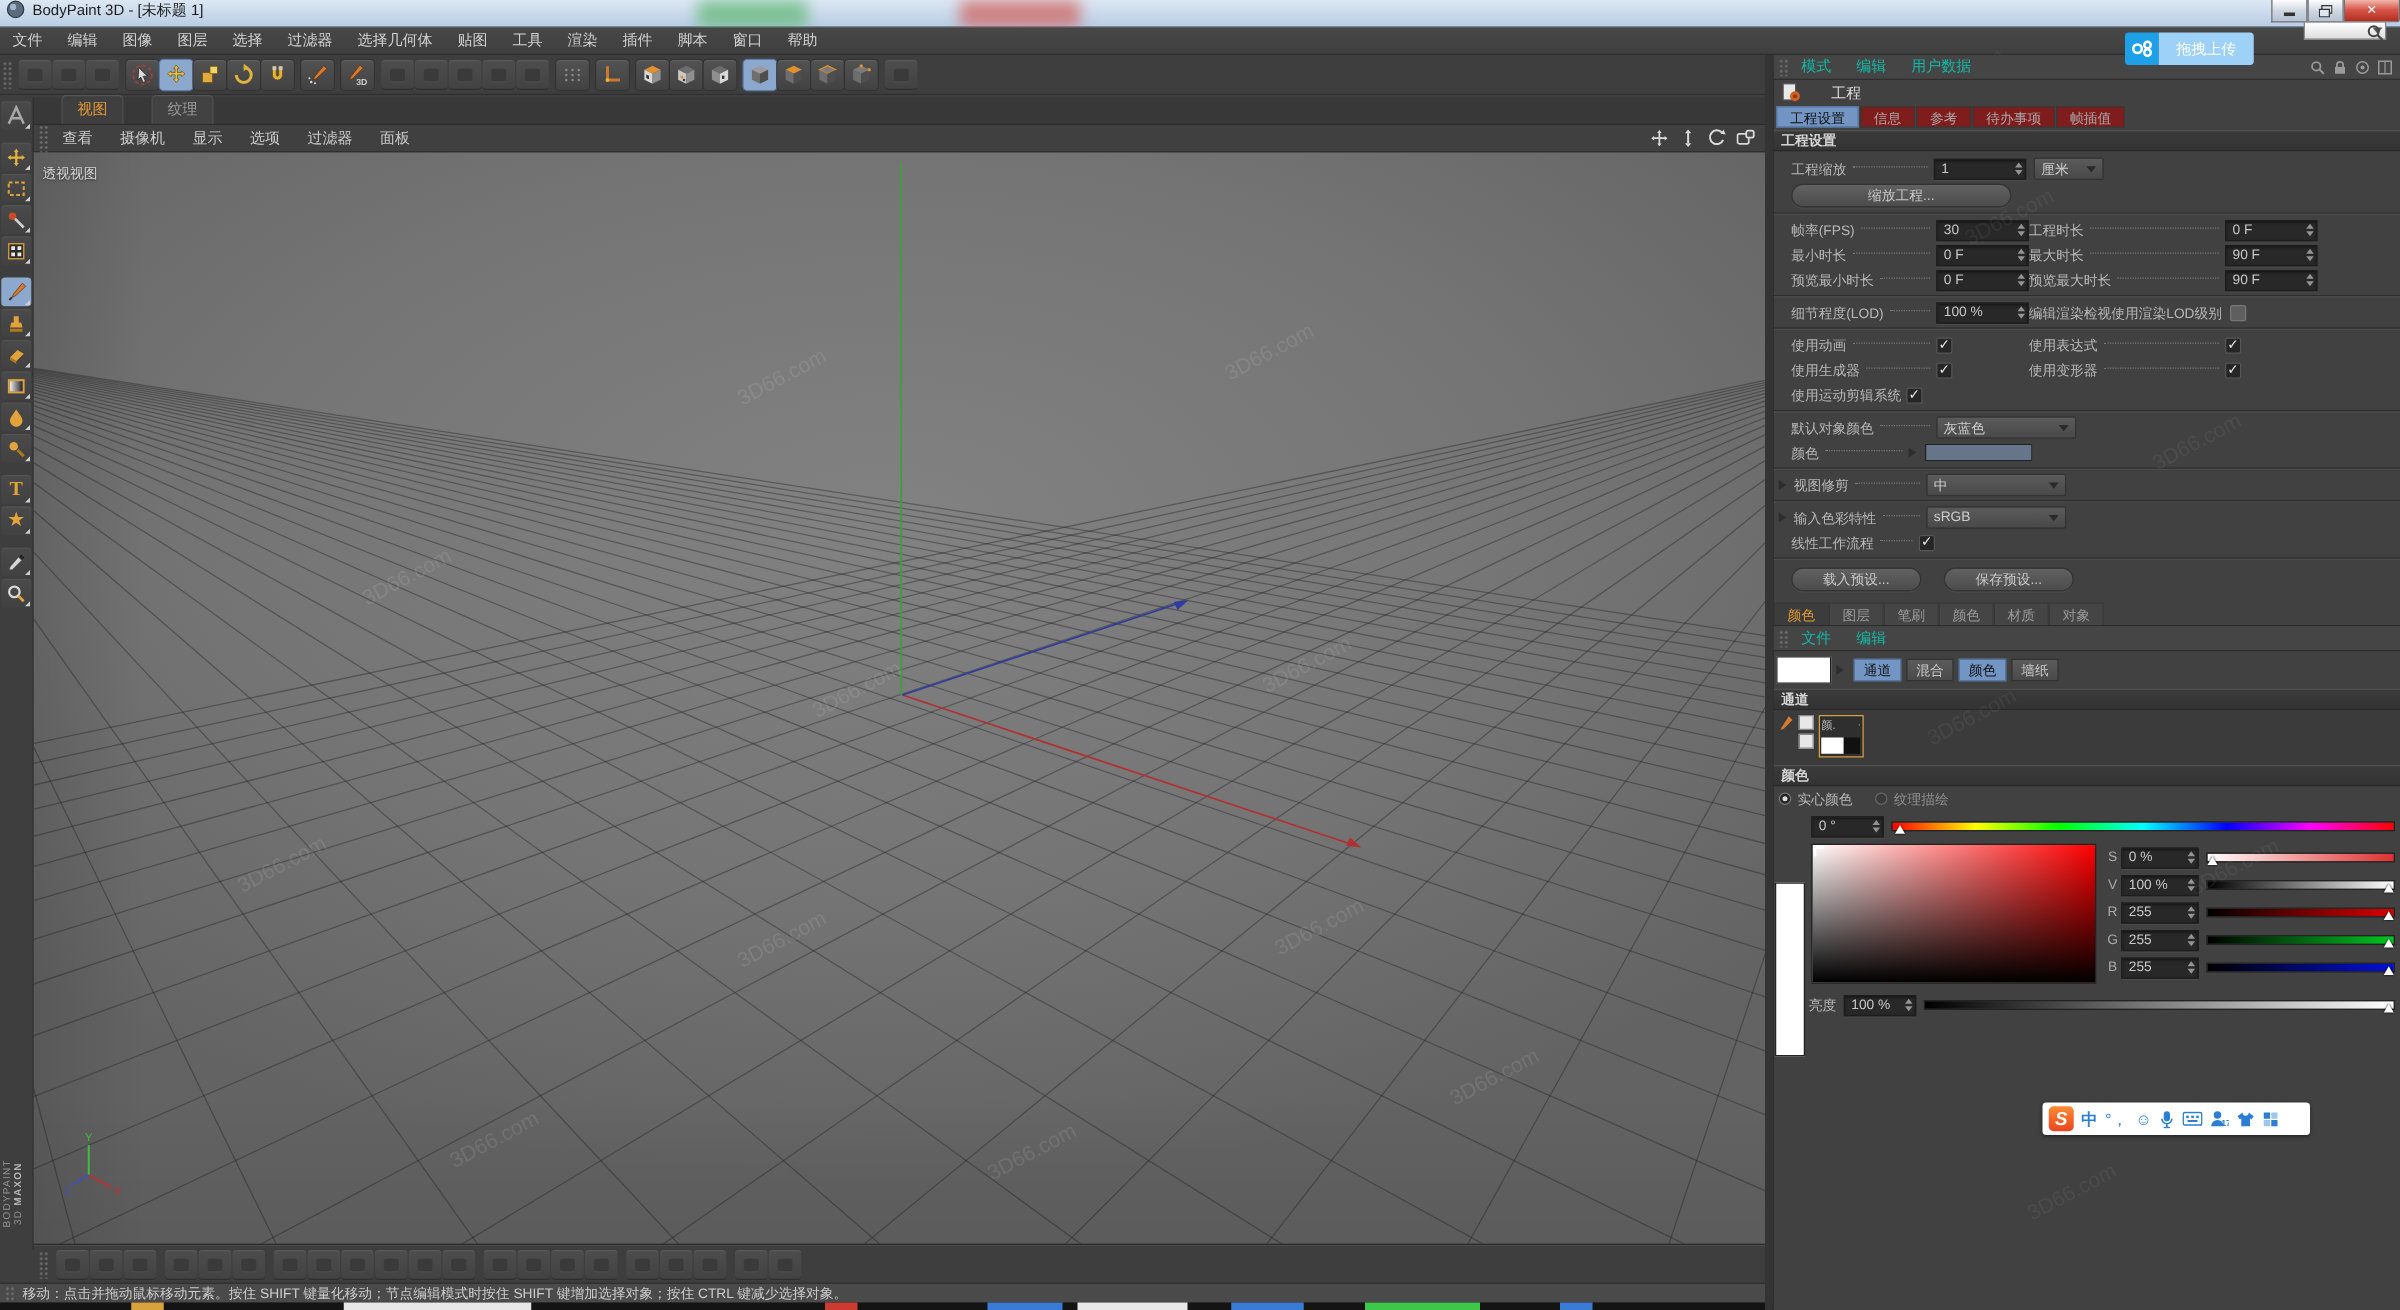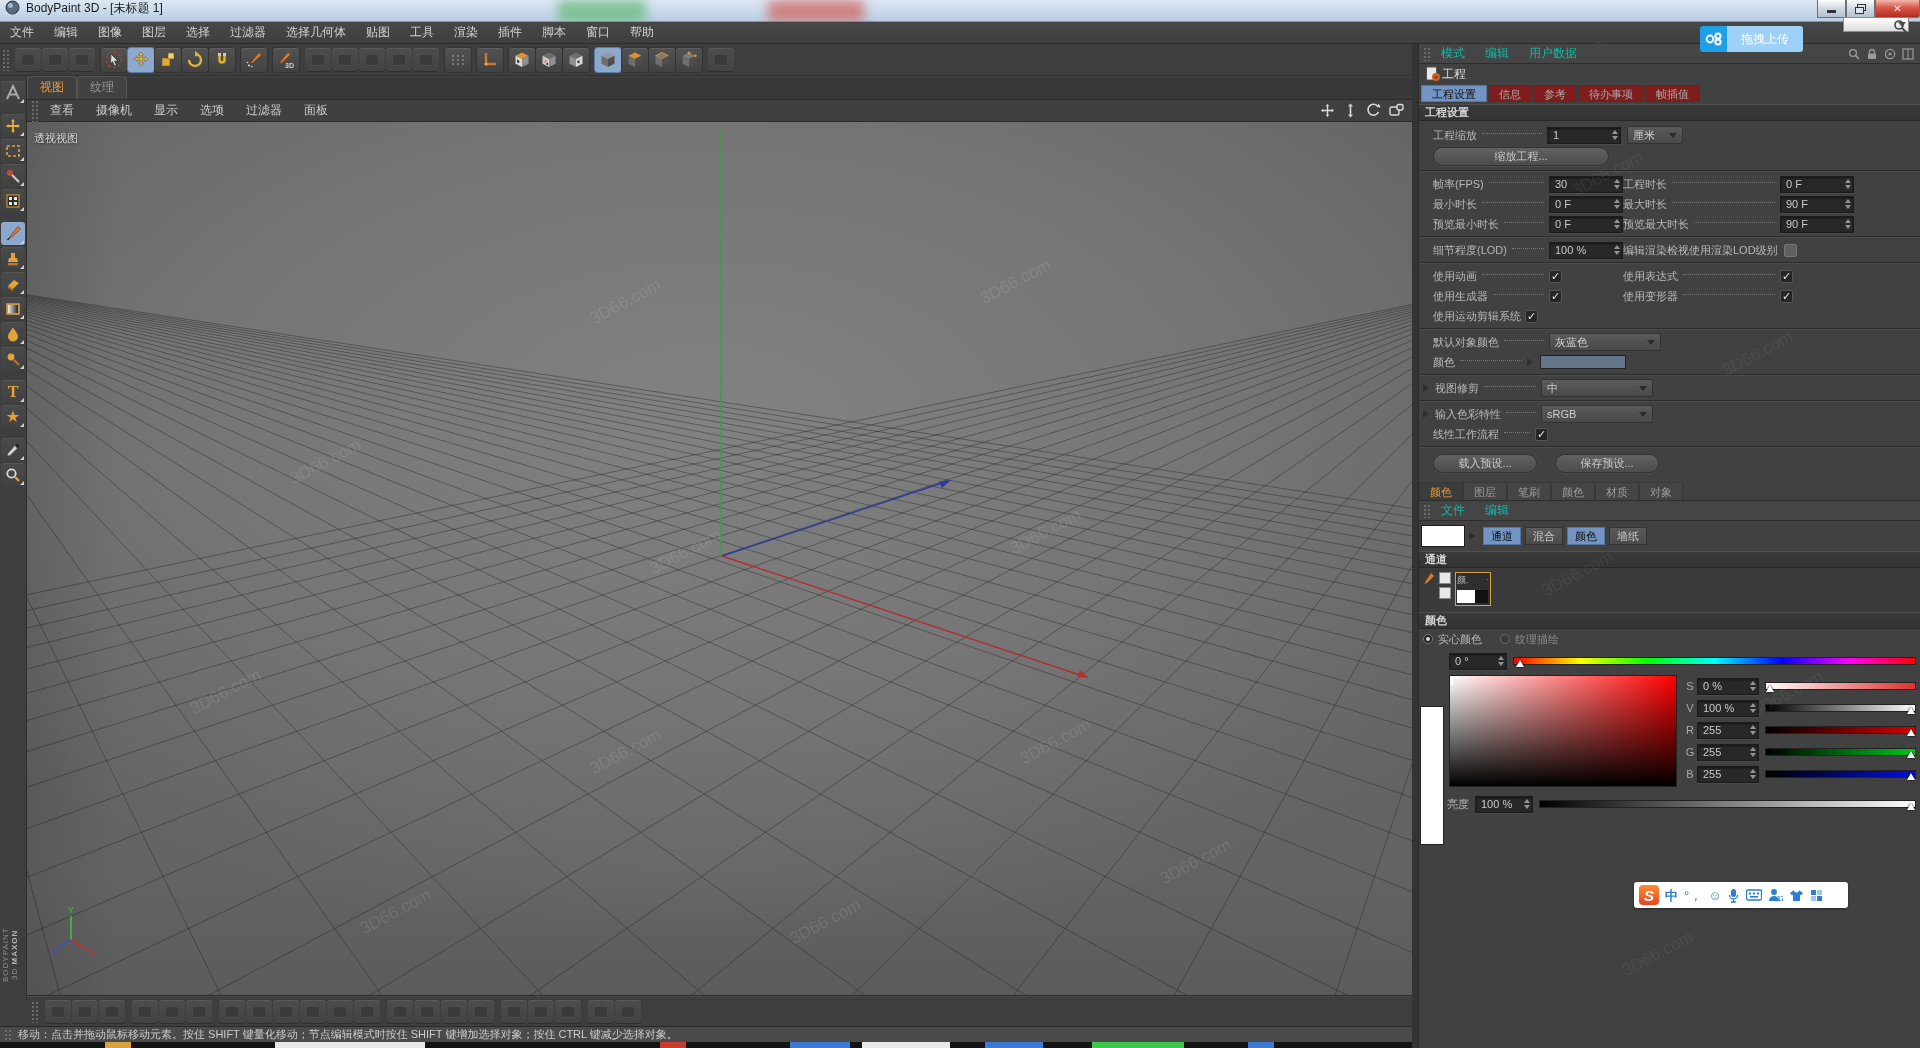--- a/index.html
+++ b/index.html
@@ -39,21 +39,21 @@
   .ticon.ghost::after { content:""; width:12px; height:10px; background:#3a3a3a;
     border-radius:2px; box-shadow:0 1px rgba(255,255,255,.05); }
   .ticon.btnface { background:linear-gradient(#525252,#424242);
     box-shadow:inset 0 1px rgba(255,255,255,.08), 0 0 0 1px #333; }
   .ticon.active { background:#8ca9cd; box-shadow:0 0 0 1px #5c7da8; }
 
   
   #viewtabs { left:27px; top:78px; width:1385px; height:22px; background:#383838; display:flex;
     align-items:flex-end; border-bottom:1px solid #2c2c2c; }
   .vtab { padding:2px 12px 3px; font-size:12px; border:1px solid #555; border-bottom:none;
-    border-radius:4px 4px 0 0; margin-left:0; background:#424242; color:#9a9a9a; }
+    border-radius:4px 4px 0 0; margin-left:22px; background:#424242; color:#9a9a9a; }
   .vtab.on { background:#3f3f3f; color:#e39a35; }
   #vpmenu { left:27px; top:100px; width:1385px; height:22px; background:#404040;
     border-bottom:1px solid #2a2a2a; display:flex; align-items:center; }
   #vpmenu span.mi { padding:0 11px; font-size:12px; color:#cbcbcb; }
   #vpnav { margin-left:auto; display:flex; gap:8px; padding-right:8px; }
   #vpnav svg { display:block; }
 
   
   #lefttools { left:0; top:78px; width:27px; height:922px; background:#3e3e3e;
     border-right:1px solid #2e2e2e; display:flex; flex-direction:column; align-items:center; }
@@ -93,21 +93,21 @@
   .tseg { position:absolute; top:0; height:6px; }
 
   
   #rightpanel { left:1418px; top:44px; width:502px; height:1004px; background:#414141;
     border-left:1px solid #2a2a2a; font-size:11px; color:#b8b8b8; }
   #splitter { left:1412px; top:44px; width:6px; height:1004px; background:#343434; }
   .pmenu { display:flex; align-items:center; height:20px; background:#454545;
     border-bottom:1px solid #2e2e2e; }
   .pmenu span.mi { padding:0 10px; font-size:12px; color:#14b8a6; }
   .amicons { margin-left:auto; display:flex; gap:6px; padding-right:6px; color:#9a9a9a; font-size:11px; }
-  #objrow { display:flex; align-items:center; height:20px; padding-left:6px; gap:1px;
+  #objrow { display:flex; align-items:center; height:20px; padding-left:6px; gap:24px;
     color:#dedede; font-size:12px; }
   .ptabs { display:flex; gap:1px; padding:1px 0 0 2px; height:18px; }
   .ptab { padding:1px 10px 2px; font-size:11px; color:#a8a8a8; background:#7f1d1d;
     border:1px solid #383838; }
   .ptab.on { background:#7295c4; color:#101010; border-color:#55759e; }
   .strip { height:17px; background:linear-gradient(#3a3a3a,#333333); border-top:1px solid #505050;
     border-bottom:1px solid #282828; color:#d6d6d6; font-weight:bold; display:flex;
     align-items:center; padding-left:6px; }
   .rrow { display:flex; align-items:center; height:20px; padding:0 66px 0 14px; }
   .rrow .lbl { white-space:nowrap; }

